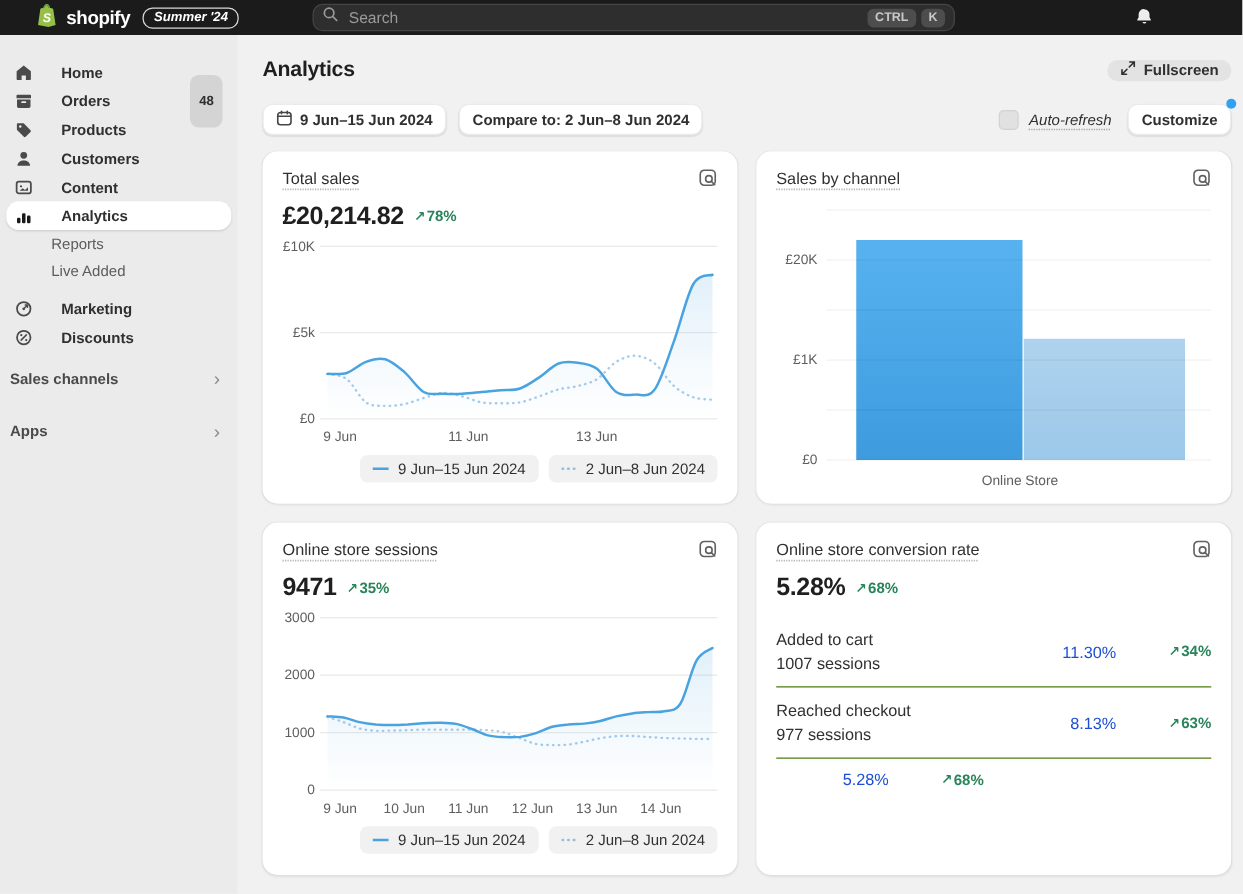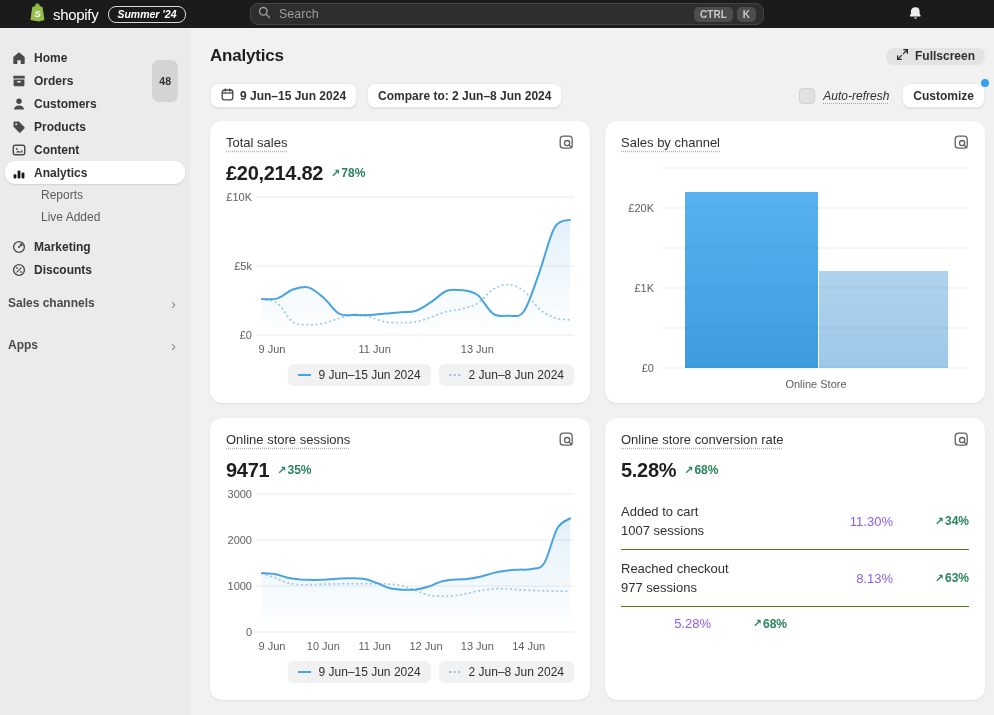--- a/index.html
+++ b/index.html
@@ -5,34 +5,34 @@
   * { box-sizing: border-box; }
   html,body { margin:0; padding:0; }
   body {
     width: 994px; height: 715px; overflow: hidden; position: relative;
     font-family: "Liberation Sans", "DejaVu Sans", sans-serif;
     background: #f1f1f1; color:#303030;
   }
   
   .topbar { height:28px; background:#1b1b1b; color:#fff; display:flex; align-items:center; position:relative; }
   .brand { display:flex; align-items:center; gap:7px; margin-left:27px; }
-  .brand-name { font-size:15px; font-weight:400; letter-spacing:-0.3px; }
+  .brand-name { font-size:15px; font-weight:700; letter-spacing:-0.3px; }
   .version-badge { margin-left:10px; border:1.5px solid #d9d9d9; border-radius:8px; padding:1px 8px 2px;
     font-size:10.5px; font-style:italic; font-weight:700; color:#fff; }
   .search { position:absolute; left:250px; top:3px; width:514px; height:22px; background:#2e2e2e;
     border:1px solid #454545; border-radius:8px; display:flex; align-items:center; padding:0 7px; }
   .search input { flex:1; background:transparent; border:none; outline:none; color:#e3e3e3; font-size:12.5px;
     font-family:"Liberation Sans",sans-serif; margin-left:6px; }
   .search input::placeholder { color:#9a9a9a; }
   .keycap { background:#4d4d4d; color:#c9c9c9; font-size:10px; font-weight:700; border-radius:5px; padding:2px 6px; margin-left:4px; }
   .bell { position:absolute; left:908px; top:6px; }
   
   .app { display:flex; height:687px; }
   .sidebar { width:190px; flex-shrink:0; background:#ebebeb; padding-top:18px; font-size:12px; }
-  .nav-item { display:flex; align-items:center; gap:8px; height:23px; margin:0 5px; padding:0 7px; border-radius:10px;
+  .nav-item { display:flex; align-items:center; gap:23px; height:23px; margin:0 5px; padding:0 7px; border-radius:10px;
     color:#303030; font-weight:600; cursor:default; }
   .nav-item .nicon { width:14px; height:14px; display:flex; align-items:center; }
   .nav-item.active { background:#fff; box-shadow:0 1px 2px rgba(0,0,0,.12); }
   .nav-item.sub { padding-left:36px; font-weight:400; color:#5c5c5c; height:22px; }
   .nav-badge { margin-left:auto; background:#d4d4d4; border-radius:7px; padding:15px 7px; font-size:10.5px; font-weight:600; color:#303030; }
   .nav-gap { height:7px; }
   .side-section { display:flex; align-items:center; justify-content:space-between; margin:10px 14px 0 8px; height:24px;
     font-weight:600; color:#4a4a4a;gap:46px; }
   .side-section.second { margin-top:18px; }
   .chev { color:#8a8a8a; font-size:15px; line-height:1; font-weight:400; }
@@ -65,21 +65,21 @@
   svg.chart { display:block; margin-top:2px; }
   svg text.ax { font-family:"Liberation Sans",sans-serif; font-size:11px; fill:#5e5e5e; }
   .legend { display:flex; justify-content:flex-end; gap:8px; margin-top:7px; }
   .pill { display:flex; align-items:center; gap:7px; background:#f1f1f1; border-radius:6px; height:22px; padding:0 10px;
     font-size:12px; color:#303030; }
   
   .conv-rows { margin-top:11px; }
   .conv-row { display:flex; align-items:center; padding:9px 0; }
   .conv-row + .conv-row { border-top:1px solid #4d7c0f; }
   .conv-labels { flex:1; font-size:13px; color:#303030; line-height:19px; }
-  .conv-rate { width:90px; text-align:right; font-size:13px; color:#8b5cf6; }
+  .conv-rate { width:90px; text-align:right; font-size:13px; color:#1d4ed8; }
   .conv-delta { width:76px; display:flex; justify-content:flex-end; }
 </style>
 </head>
 <body>
 
 <div class="topbar">
   <div class="brand">
     <span>
       <svg width="19" height="20" viewBox="0 0 20 21">
         <path d="M14.4 4.7c.6.1 1.8.4 2 1l2 13.2-6 1.6-8.8-1.6L5.5 5.7c.1-.5.5-.9 1-.9l1.7-.1C8.5 3 9.4 1.3 11.1 1.3c1.5 0 2.3 1.6 2.6 3.2Z" fill="#95BF47"></path>
@@ -127,34 +127,34 @@
             <path d="M1.6 5.6h10.8V11c0 .7-.6 1.3-1.3 1.3H2.9c-.7 0-1.3-.6-1.3-1.3Z" fill="#4a4a4a"></path>
             <rect x="5" y="7" width="4" height="1.4" rx="0.7" fill="#ebebeb"></rect>
           </svg>
         </span>
       <span>Orders</span>
       <span class="nav-badge">48</span>
     </div>
     <div class="nav-item">
       <span class="nicon">
           <svg width="14" height="14" viewBox="0 0 14 14">
+            <path d="M1.5 2.5c0-.6.4-1 1-1h3.9c.3 0 .5.1.7.3l5.3 5.3c.4.4.4 1 0 1.4l-3.9 3.9c-.4.4-1 .4-1.4 0L1.8 7.1a1 1 0 0 1-.3-.7Z" fill="#4a4a4a"></path>
+            <circle cx="4.2" cy="4.2" r="1" fill="#ebebeb"></circle>
+          </svg>
+        </span>
+      <span>Products</span>
+    </div>
+    <div class="nav-item">
+      <span class="nicon">
+          <svg width="14" height="14" viewBox="0 0 14 14">
             <circle cx="7" cy="4.2" r="2.7" fill="#4a4a4a"></circle>
             <path d="M1.9 12.6c.3-2.8 2.4-4.2 5.1-4.2s4.8 1.4 5.1 4.2Z" fill="#4a4a4a"></path>
           </svg>
         </span>
       <span>Customers</span>
-    </div>
-    <div class="nav-item">
-      <span class="nicon">
-          <svg width="14" height="14" viewBox="0 0 14 14">
-            <path d="M1.5 2.5c0-.6.4-1 1-1h3.9c.3 0 .5.1.7.3l5.3 5.3c.4.4.4 1 0 1.4l-3.9 3.9c-.4.4-1 .4-1.4 0L1.8 7.1a1 1 0 0 1-.3-.7Z" fill="#4a4a4a"></path>
-            <circle cx="4.2" cy="4.2" r="1" fill="#ebebeb"></circle>
-          </svg>
-        </span>
-      <span>Products</span>
     </div>
     <div class="nav-item">
       <span class="nicon">
           <svg width="14" height="14" viewBox="0 0 14 14">
             <rect x="1.3" y="2.3" width="11.4" height="9.4" rx="1.8" fill="none" stroke="#4a4a4a" stroke-width="1.4"></rect>
             <circle cx="4.8" cy="6" r="0.9" fill="#4a4a4a"></circle>
             <path d="M3.6 9.6l2.6-2 1.8 1.3 2.4-2.2v2.9Z" fill="#4a4a4a"></path>
           </svg>
         </span>
       <span>Content</span>

